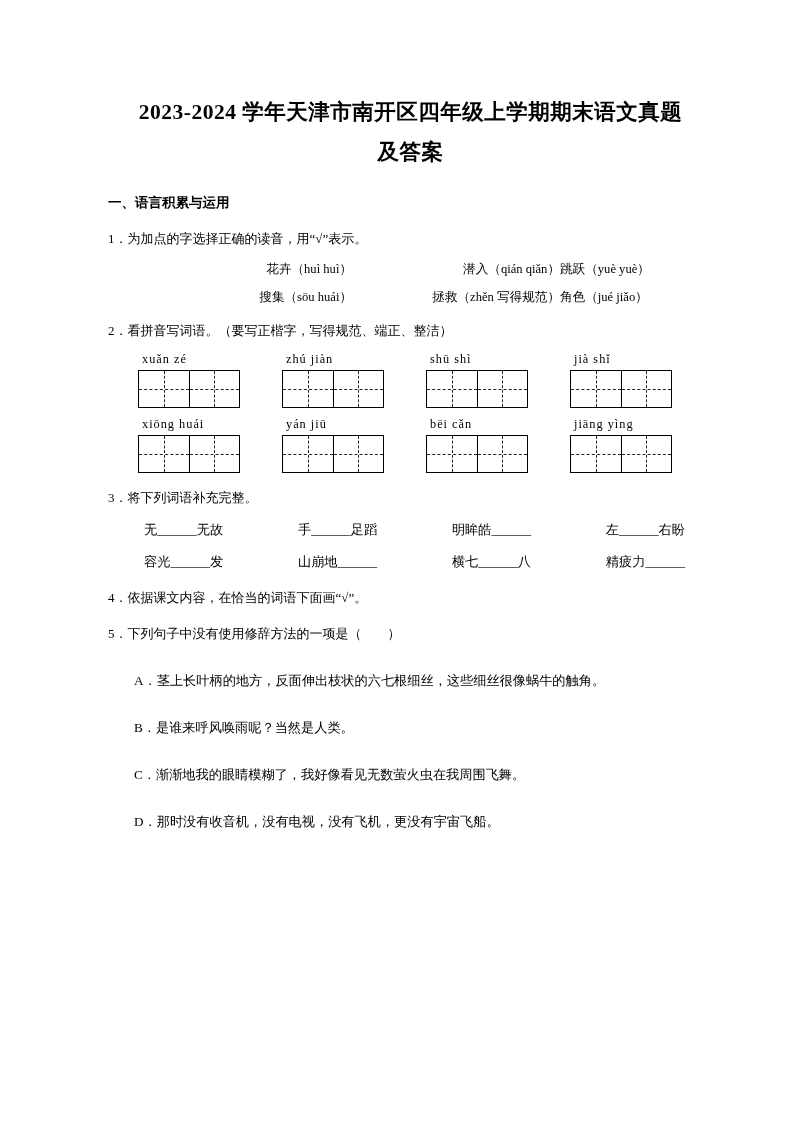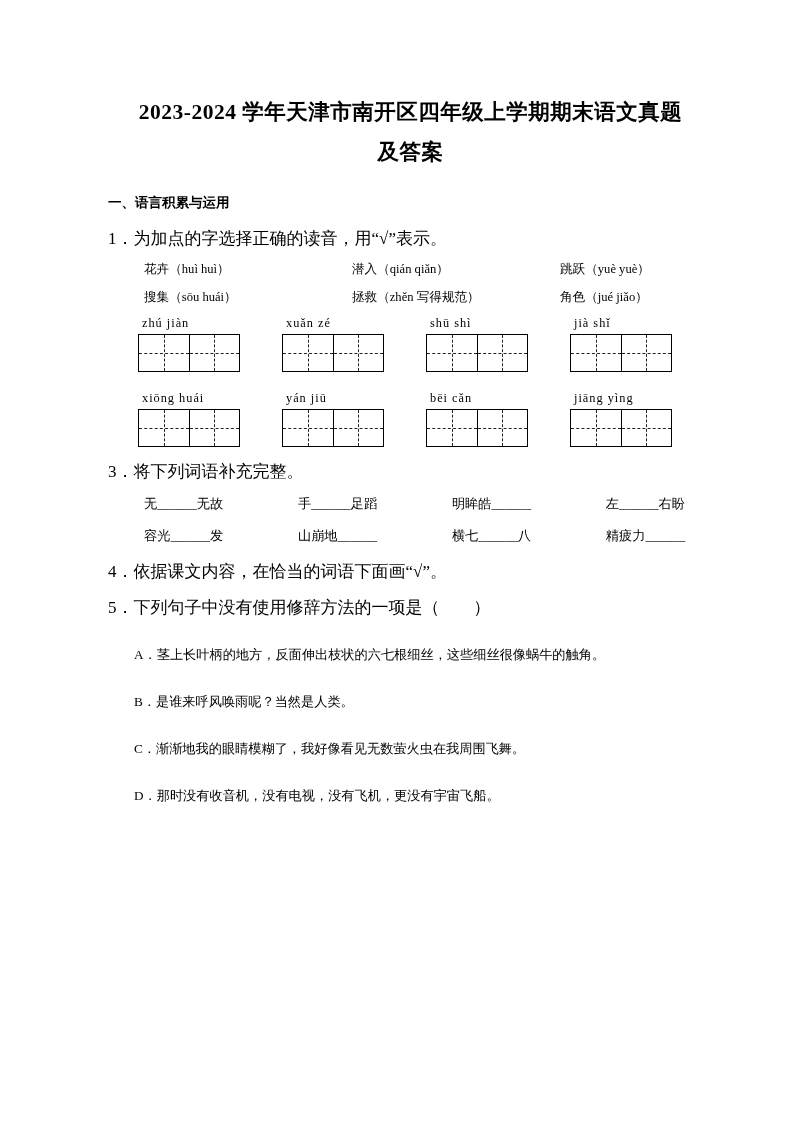--- a/index.html
+++ b/index.html
@@ -32,31 +32,32 @@
     margin-left: 28px;
   }
   .section-head {
     margin-top: 20px;
     font-size: 13.5px;
     font-weight: bold;
     line-height: 22px;
   }
   .q {
     margin-top: 13px;
-    font-size: 17px;
+    font-size: 13px;
     line-height: 23px;
   }
   .pinyin-row {
     display: flex;
     margin-top: 11px;
     padding-left: 36px;
     font-size: 12.6px;
   }
   .pinyin-row .cell {
     width: 208px;
+    text-align: right;
   }
   .pinyin-row .cell:last-child {
     width: auto;
   }
   
   .tzg-block {
     margin-top: 10px;
     padding-left: 30px;
   }
   .tzg-row {
@@ -93,21 +94,21 @@
     top: 50%;
     border-top: 1px dashed #222;
   }
   .tzg-cell:after {
     content: "";
     position: absolute;
     top: 0; bottom: 0;
     left: 50%;
     border-left: 1px dashed #222;
   }
-  .tzg-row + .tzg-row { margin-top: 19px; }
+  .tzg-row + .tzg-row { margin-top: 9px; }
 
   .fill-row {
     display: flex;
     margin-top: 10px;
     padding-left: 36px;
     font-size: 13.2px;
     line-height: 22px;
   }
   .fill-row .item {
     white-space: nowrap;
@@ -144,31 +145,34 @@
     <div class="cell">花卉（huì huì）</div>
     <div class="cell">潜入（qián qiǎn）</div>
     <div class="cell">跳跃（yuè yuè）</div>
   </div>
   <div class="pinyin-row">
     <div class="cell">搜集（sōu huái）</div>
     <div class="cell">拯救（zhěn 写得规范）</div>
     <div class="cell">角色（jué jiǎo）</div>
   </div>
 
+  <div class="q">
+    <span>2．</span><span>看拼音写词语。（要写正楷字，写得规范、端正、整洁）</span>
+  </div>
   <div class="tzg-block">
     <div class="tzg-row">
       <div class="tzg-group">
+        <div class="tzg-label">xuǎn zé</div>
+        <div class="tzg-grid">
+          <div class="tzg-cell"></div>
+          <div class="tzg-cell"></div>
+        </div>
+      </div>
+      <div class="tzg-group">
         <div class="tzg-label">zhú jiàn</div>
-        <div class="tzg-grid">
-          <div class="tzg-cell"></div>
-          <div class="tzg-cell"></div>
-        </div>
-      </div>
-      <div class="tzg-group">
-        <div class="tzg-label">xuǎn zé</div>
         <div class="tzg-grid">
           <div class="tzg-cell"></div>
           <div class="tzg-cell"></div>
         </div>
       </div>
       <div class="tzg-group">
         <div class="tzg-label">shū shì</div>
         <div class="tzg-grid">
           <div class="tzg-cell"></div>
           <div class="tzg-cell"></div>

